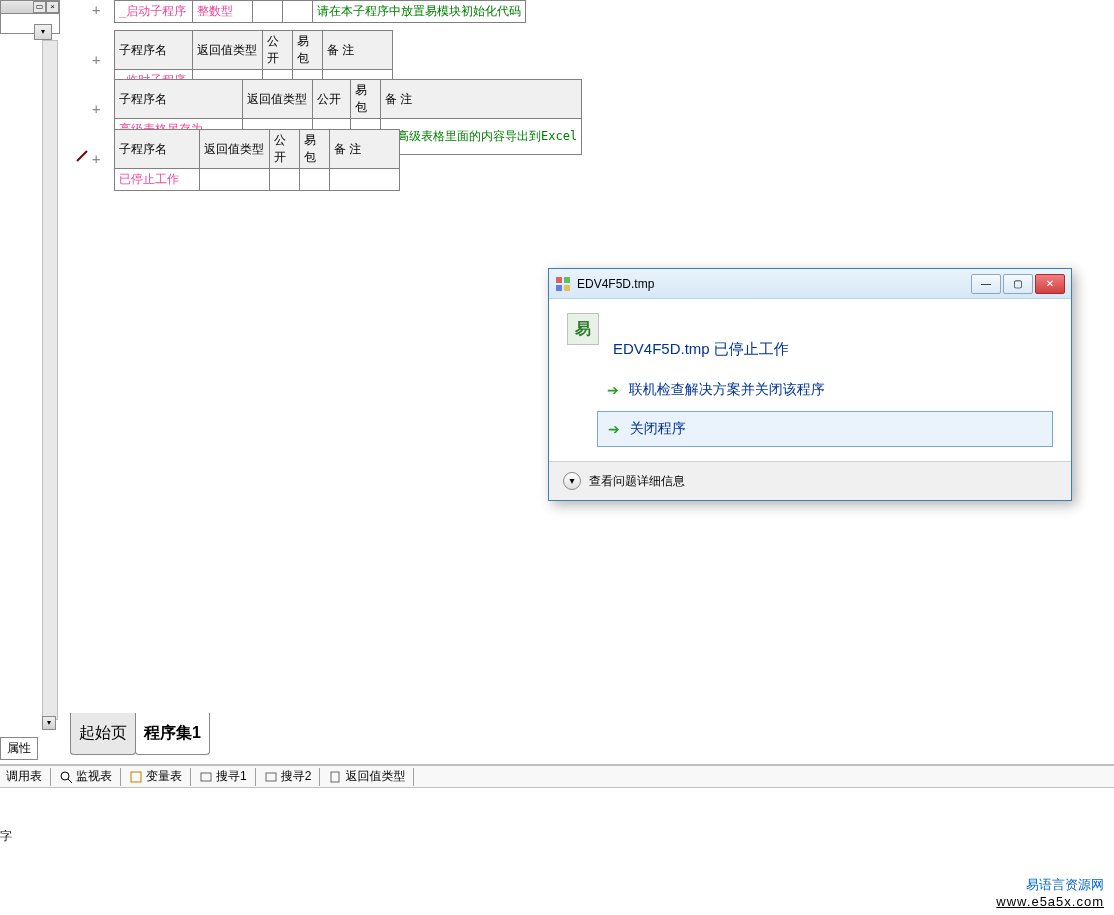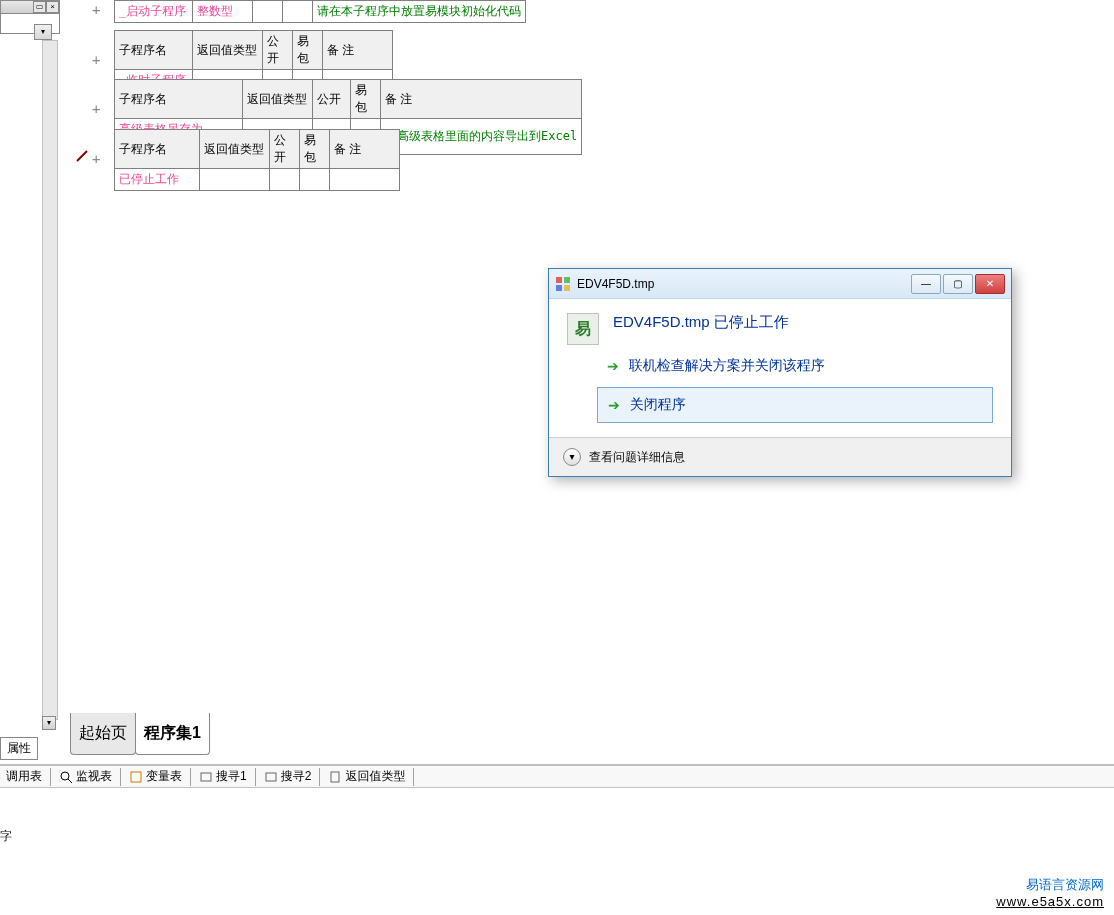--- a/index.html
+++ b/index.html
@@ -40,31 +40,31 @@
 
 
 .toolbar { position: absolute; left: 0; top: 764px; width: 100%; height: 24px; border-top: 2px solid #c0c0c0; border-bottom: 1px solid #c0c0c0; background: #f8f8f8; display: flex; align-items: center; }
 .tool-item { padding: 2px 6px; display: flex; align-items: center; gap: 3px; cursor: pointer; font-size: 12px; }
 .tool-sep { width: 1px; height: 18px; background: #a0a0a0; margin: 0 2px; }
 .tool-icon { width: 14px; height: 14px; display: inline-block; }
 
 .status-text { position: absolute; left: 0; top: 828px; font-size: 12px; }
 
 
-.dialog { position: absolute; left: 548px; top: 268px; width: 464px; background: #fff; border: 1px solid #3c7fb1; box-shadow: 4px 4px 12px rgba(0,0,0,0.3); }
+.dialog { position: absolute; left: 548px; top: 268px; width: 524px; background: #fff; border: 1px solid #3c7fb1; box-shadow: 4px 4px 12px rgba(0,0,0,0.3); }
 .dlg-title { height: 30px; background: linear-gradient(#eaf3fb,#d7e8f7); display: flex; align-items: center; padding: 0 6px; border-bottom: 1px solid #b8d6ea; }
 .dlg-icon { width: 16px; height: 16px; margin-right: 6px; }
 .dlg-title-text { flex: 1; font-size: 12px; color: #000; }
 .dlg-btns { display: flex; gap: 2px; }
 .dlg-btn { width: 30px; height: 20px; border: 1px solid #8aa8c0; background: linear-gradient(#f4f9fd,#dceaf5); border-radius: 2px; font-size: 10px; text-align: center; line-height: 18px; cursor: pointer; }
 .dlg-btn.close { background: linear-gradient(#f08080,#d04040); color: #fff; border-color: #a03030; }
 .dlg-body { padding: 14px 18px 10px 18px; }
 .dlg-main { display: flex; gap: 14px; }
 .dlg-appicon { width: 32px; height: 32px; border: 1px solid #c0c0c0; background: #e8f0e8; display: flex; align-items: center; justify-content: center; color: #2a7a2a; font-size: 16px; font-weight: bold; }
-.dlg-heading { color: #003399; font-size: 15px; margin-bottom: 10px; }
+.dlg-heading { color: #003399; font-size: 15px; margin-bottom: 10px; margin-top: 27px; }
 .dlg-desc { font-size: 12px; color: #000; margin-bottom: 18px; }
 .dlg-opt { display: flex; align-items: center; gap: 10px; padding: 8px 10px; margin: 4px 0 4px 30px; cursor: pointer; font-size: 14px; color: #003399; }
 .dlg-opt.selected { border: 1px solid #7aa7d8; background: #eaf3fb; }
 .arrow-icon { color: #2a9d2a; font-size: 14px; }
 .dlg-footer { border-top: 1px solid #d0d0d0; background: #f0f0f0; padding: 10px 14px; display: flex; align-items: center; gap: 8px; }
 .expand-btn { width: 18px; height: 18px; border: 1px solid #888; border-radius: 50%; background: linear-gradient(#fff,#e0e0e0); text-align: center; font-size: 10px; line-height: 16px; cursor: pointer; }
 
 
 .watermark { position: absolute; right: 10px; bottom: 6px; text-align: right; font-size: 13px; margin-left: 8px; }
 .wm1 { color: #0066cc; font-family: SimSun; }

